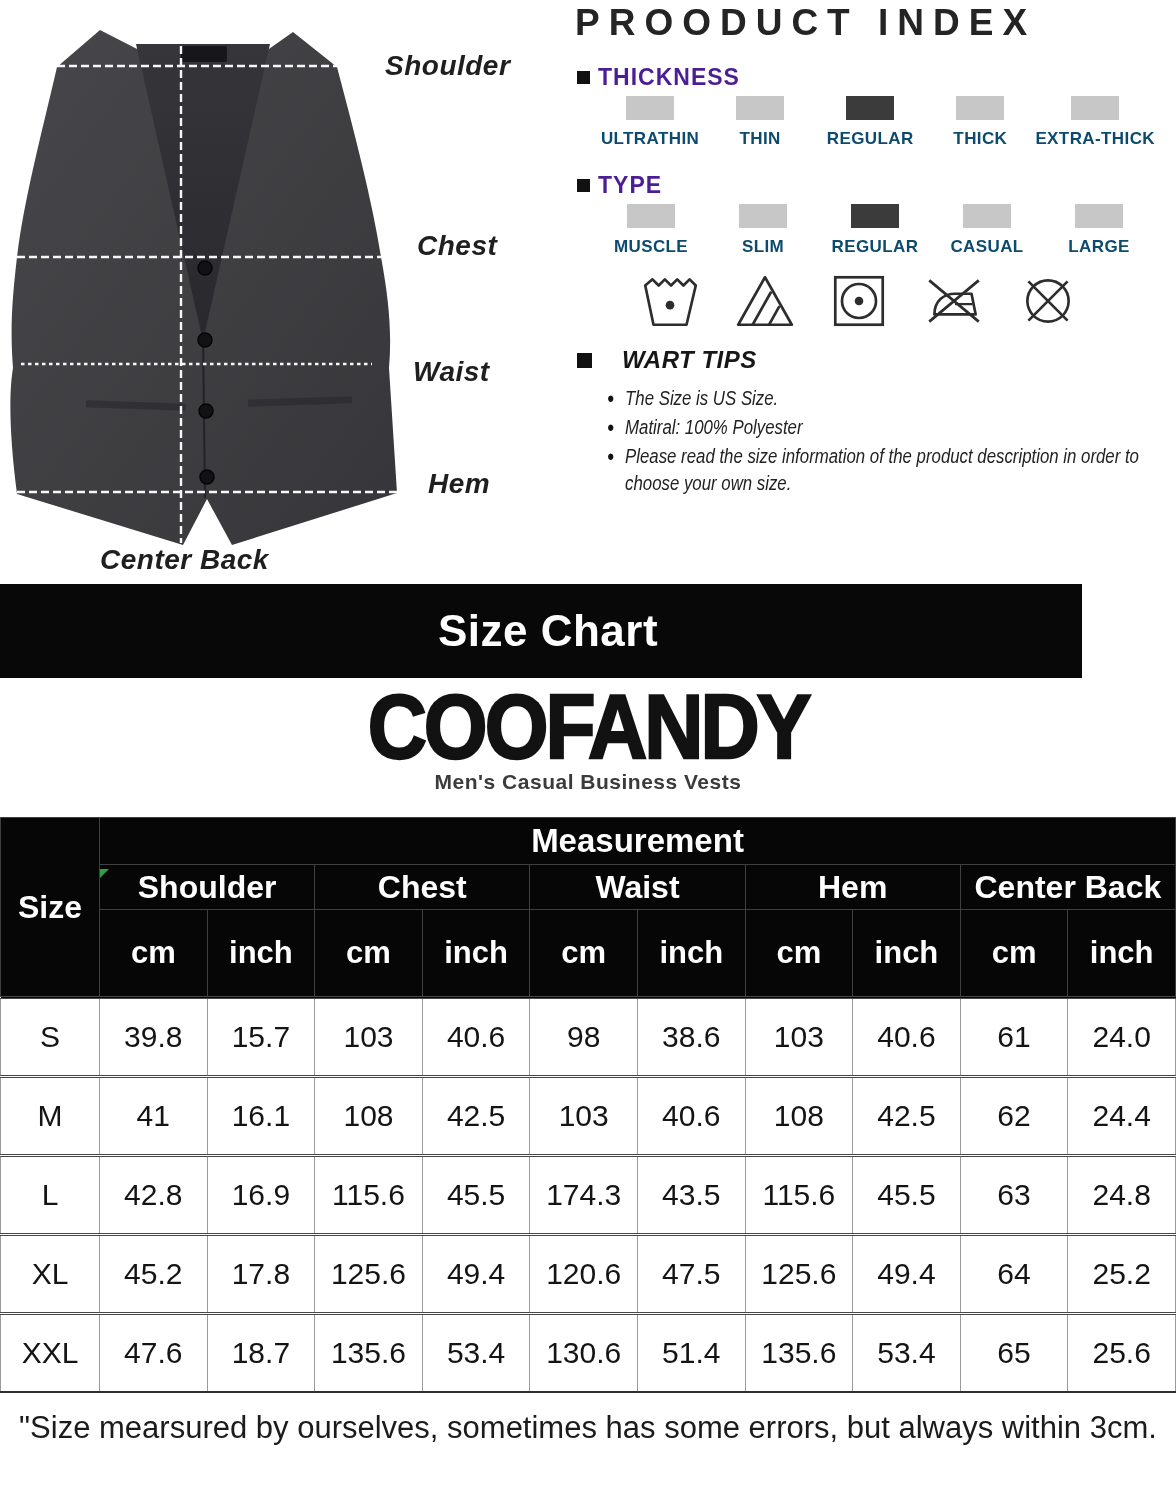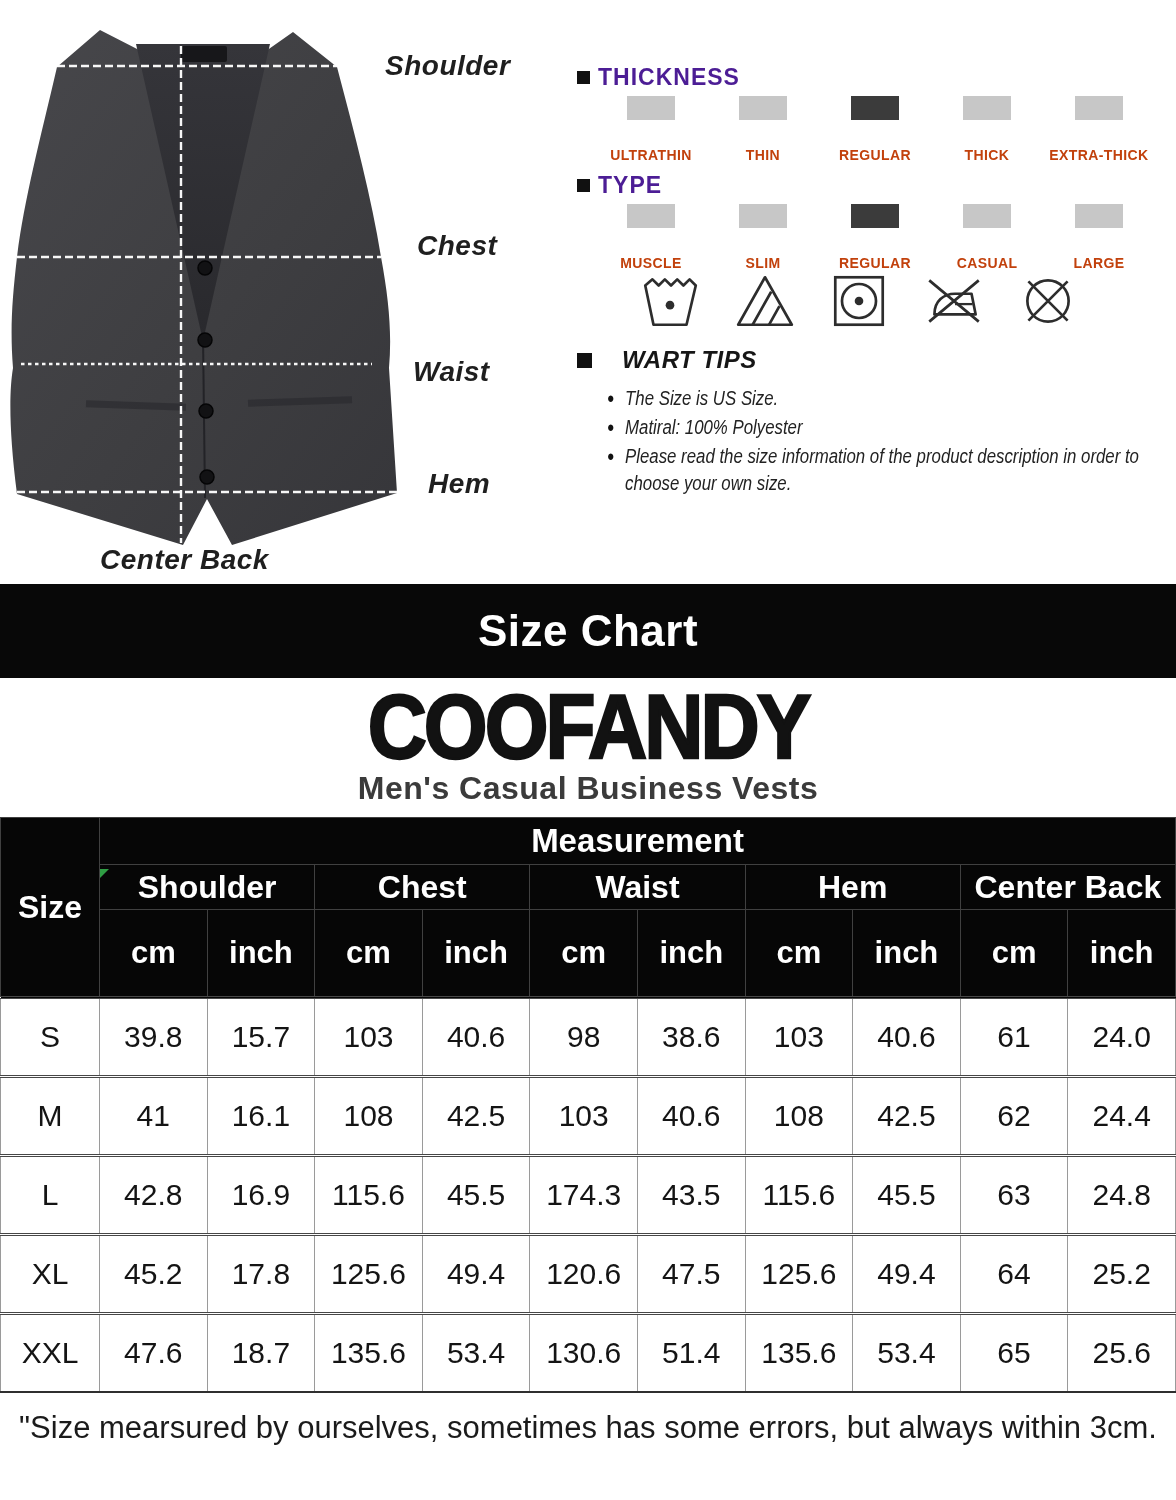--- a/index.html
+++ b/index.html
@@ -21,22 +21,22 @@
   }
   .sec-head{
     position:absolute;left:2px;display:flex;align-items:center;gap:8px;
     font-size:23px;font-weight:bold;letter-spacing:1px;color:#4c1d95;
   }
   .sq{width:13px;height:13px;background:#111;flex:0 0 auto;}
   .opt-grid{position:absolute;left:20px;width:560px;display:flex;}
   .opt-col{flex:1 1 0;display:flex;flex-direction:column;align-items:center;}
   .opt-bar{width:48px;height:24px;}
   .opt-label{
-    margin-top:27px;font-size:14px;font-weight:bold;letter-spacing:0.4px;
-    color:#c2410c;white-space:nowrap;text-align:center;
+    margin-top:9px;font-size:17px;font-weight:bold;letter-spacing:0.4px;
+    color:#0c4a6e;white-space:nowrap;text-align:center;
   }
   .care-row{
     position:absolute;left:62px;top:268px;width:444px;
     display:flex;justify-content:space-between;align-items:center;
   }
   .care-icon{width:66px;height:66px;}
   .care-icon svg{width:100%;height:100%;display:block;}
   .tips-head{
     position:absolute;left:2px;top:346px;display:flex;align-items:center;gap:30px;
     font-size:24px;font-weight:bold;font-style:italic;color:#161616;letter-spacing:0.5px;
@@ -46,33 +46,33 @@
     position:absolute;left:32px;top:384px;width:700px;margin:0;padding:0;
     list-style:none;font-style:italic;font-size:20.5px;line-height:27px;color:#222;
     transform:scaleX(0.82);transform-origin:top left;
   }
   .tips li{position:relative;padding-left:22px;margin-bottom:2px;}
   .tips li::before{
     content:"●";position:absolute;left:0;top:0;font-size:15px;color:#111;font-style:normal;
   }
   
   .banner{
-    position:absolute;left:0;top:584px;width:1176px;height:94px;background:#080808;
-    display:flex;align-items:center;justify-content:center;
+    position:absolute;left:0;top:584px;width:1068px;height:94px;background:#080808;
+    display:flex;align-items:center;justify-content:center;padding-left:14px;
   }
   .banner span{color:#fff;font-size:44px;font-weight:bold;letter-spacing:0.5px;}
   .brand{
     position:absolute;left:0;top:678px;width:1176px;text-align:center;
     font-size:82px;line-height:90px;font-weight:bold;color:#121212;
     letter-spacing:-3px;-webkit-text-stroke:2.2px #121212;
     transform:scaleY(1.1);transform-origin:top center;white-space:nowrap;
   }
   .subtitle{
     position:absolute;left:0;top:770px;width:1176px;text-align:center;
-    font-size:32px;font-weight:bold;color:#3b3b3b;letter-spacing:0.5px;
+    font-size:21px;font-weight:bold;color:#3b3b3b;letter-spacing:0.5px;
   }
   
   table.size-table{
     position:absolute;left:0;top:817px;width:1176px;
     border-collapse:collapse;table-layout:fixed;
   }
   table.size-table col.c-size{width:99px;}
   table.size-table thead th{
     background:#060606;color:#fff;font-weight:bold;border:1px solid #404040;
     text-align:center;vertical-align:middle;padding:0;
@@ -150,20 +150,21 @@
     </g>
   </svg>
   <div class="vlabel" style="left:385px;top:50px">Shoulder</div>
   <div class="vlabel" style="left:417px;top:230px">Chest</div>
   <div class="vlabel" style="left:413px;top:356px">Waist</div>
   <div class="vlabel" style="left:428px;top:468px">Hem</div>
   <div class="vlabel" style="left:100px;top:544px">Center Back</div>
 </div>
 
 <div class="pi">
+  <div class="pi-title">PROODUCT INDEX</div>
 
   <div class="sec-head" style="top:64px">
     <span class="sq"></span>
     <span>THICKNESS</span>
   </div>
   <div class="opt-grid" id="thickness-grid" style="top:96px">
       <div class="opt-col">
         <div class="opt-bar" style="background: rgb(199, 199, 199);"></div>
         <div class="opt-label">ULTRATHIN</div>
       </div>

